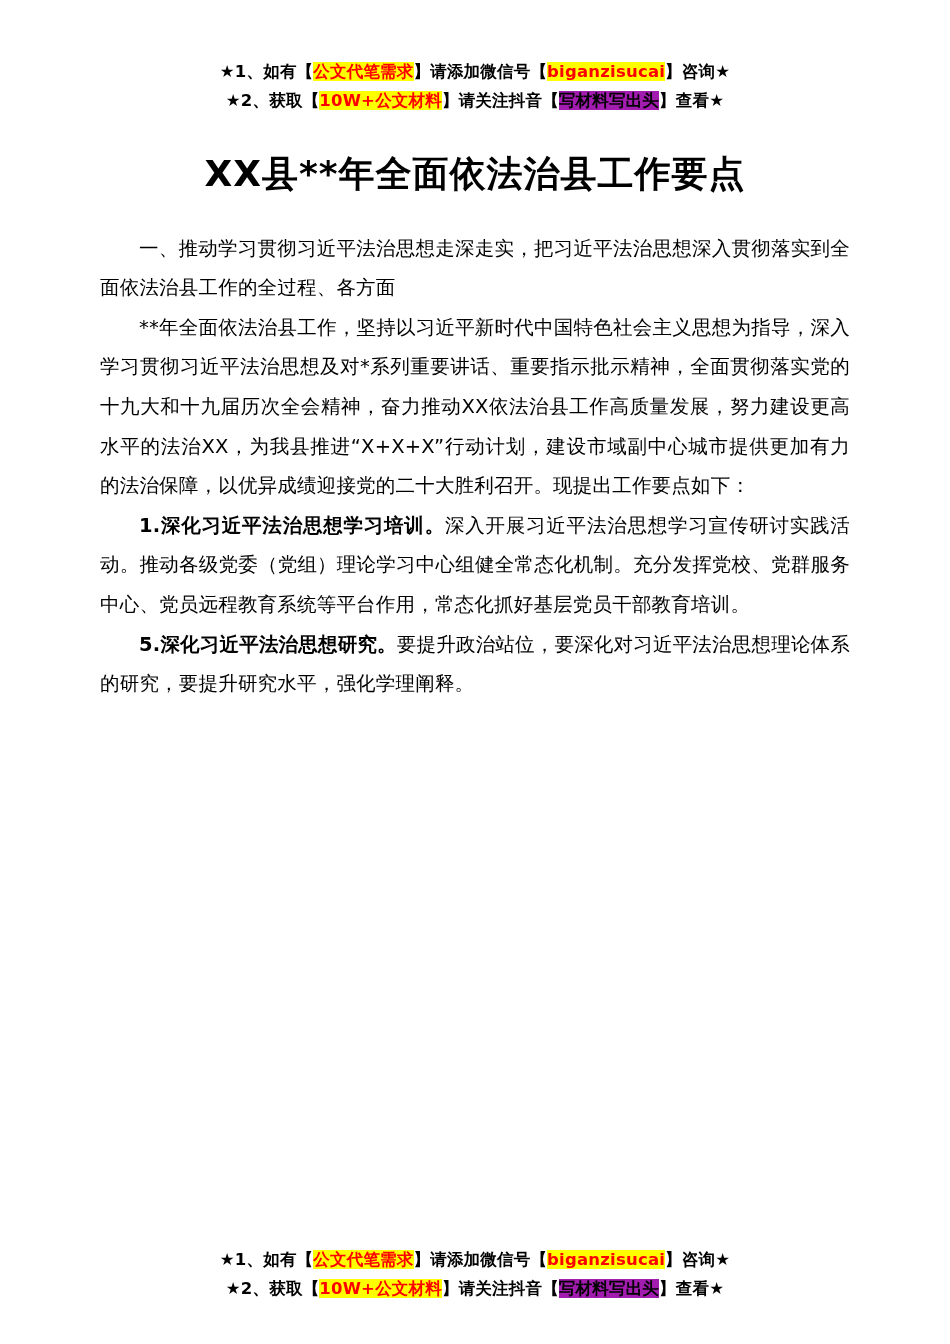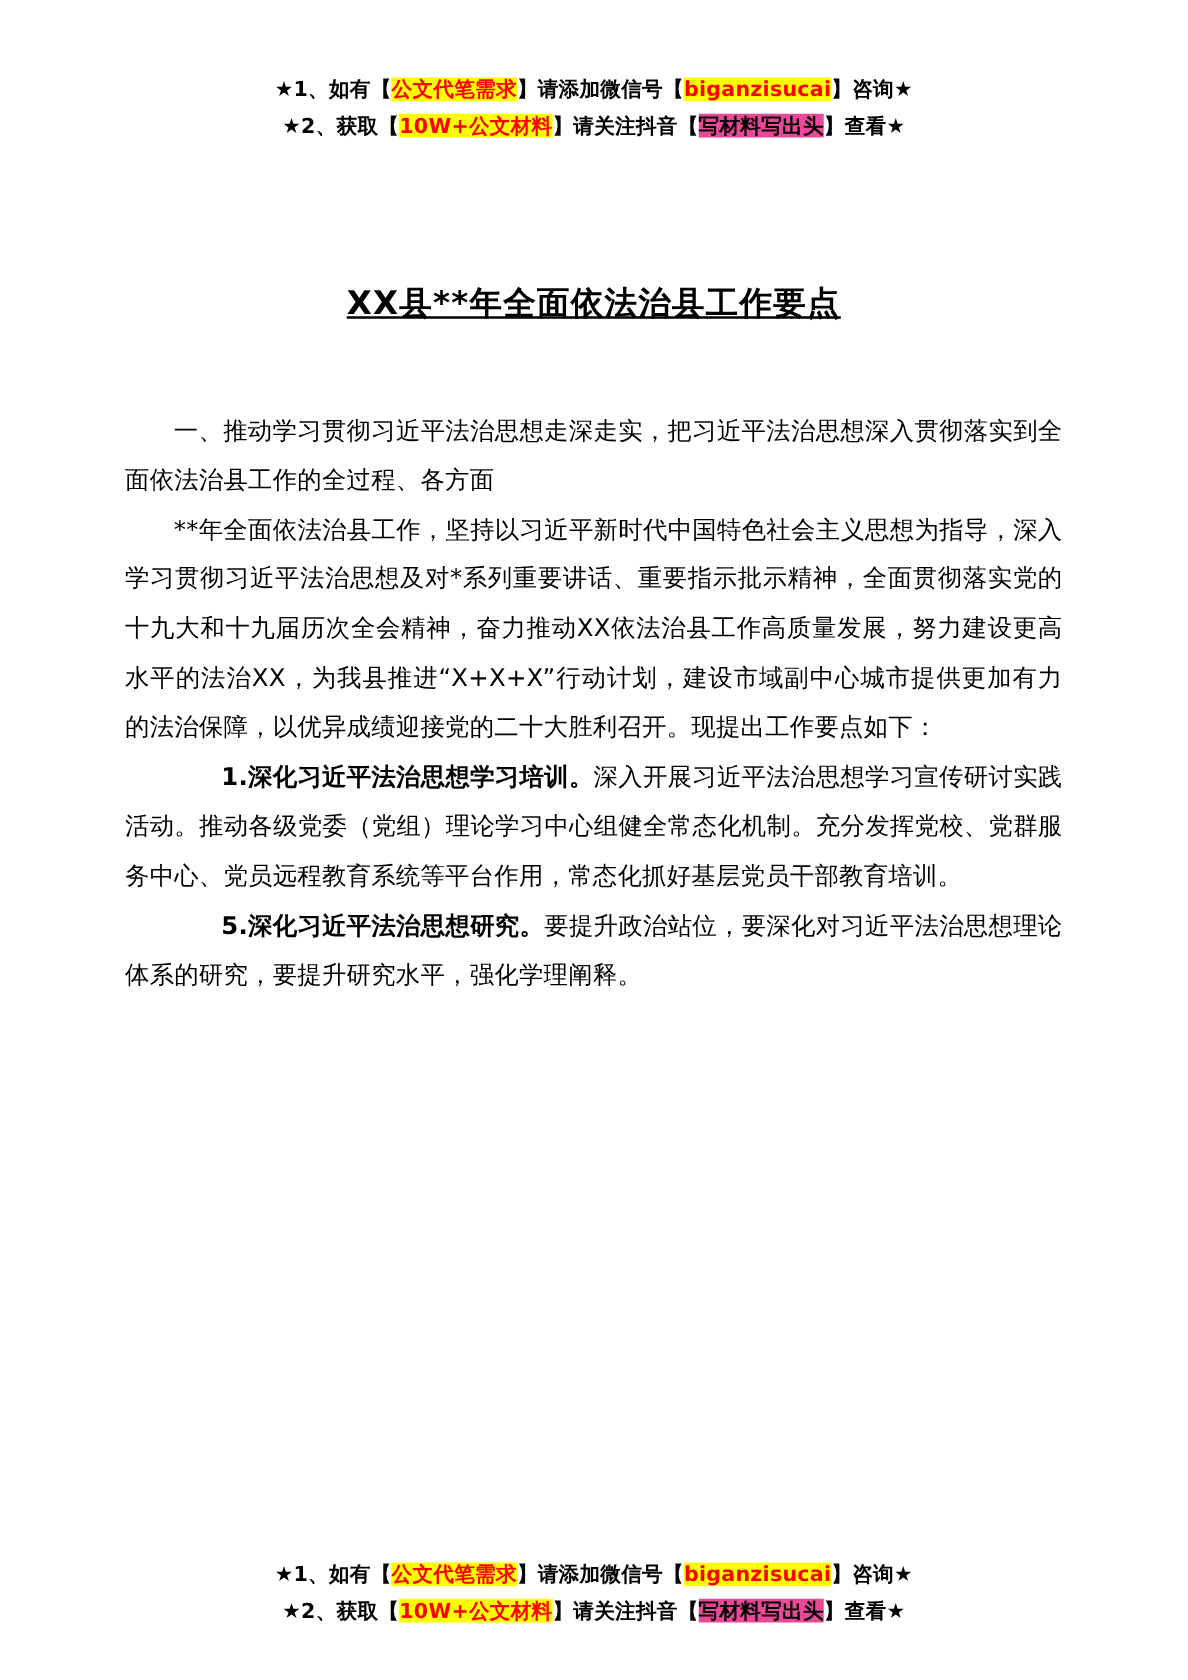--- a/index.html
+++ b/index.html
@@ -15,72 +15,70 @@
     position: relative;
     overflow: hidden;
   }
   .page {
     width: 950px;
     height: 1344px;
     box-sizing: border-box;
     padding: 58px 100px 40px 100px;
     display: flex;
     flex-direction: column;
-    gap: 35px;
   }
 
   
   .promo {
     text-align: center;
     font-size: 16.5px;
     font-weight: bold;
     line-height: 1.75;
     letter-spacing: 0.2px;
     white-space: nowrap;
   }
   .promo .seg { }
   .promo .hl-red {
     background: #FFFF00;
     color: #FF0000;
   }
   .promo .hl-black {
-    background: #ec4899;
+    background: #a21caf;
     color: #000000;
   }
   .promo-top { margin-bottom: 6px; }
   .promo-bottom { margin-top: 0; }
 
   
   h1.doc-title {
     font-family: "DejaVu Sans", "Liberation Sans", sans-serif;
-    font-size: 26px;
+    font-size: 36px;
     font-weight: bold;
     text-align: center;
-    margin: 68px 0 0 0;
+    margin: 28px 0 0 0;
     letter-spacing: 1px;
-    text-decoration: underline;
   }
 
   
   .body-wrap {
     margin-top: 30px;
     flex: 1 1 auto;
   }
   p.para {
     font-size: 19.5px;
     line-height: 2.03;
     margin: 0 0 0 0;
     text-align: justify;
     text-justify: inter-ideograph;
     letter-spacing: 0.2px;
   }
   p.indent {
     text-indent: 2em;
   }
-  .b { font-weight: bold; margin-left: 38px; }
+  .b { font-weight: bold; }
 
   .spacer-bottom {
     flex: 1 1 auto;
     min-height: 30px;
   }
 </style>
 </head>
 <body>
 
 <div class="page">

